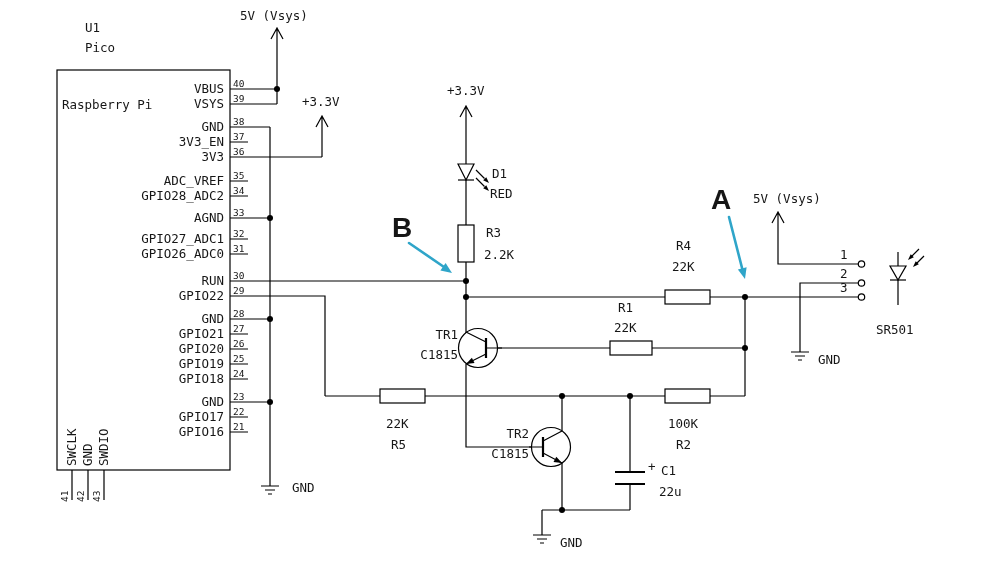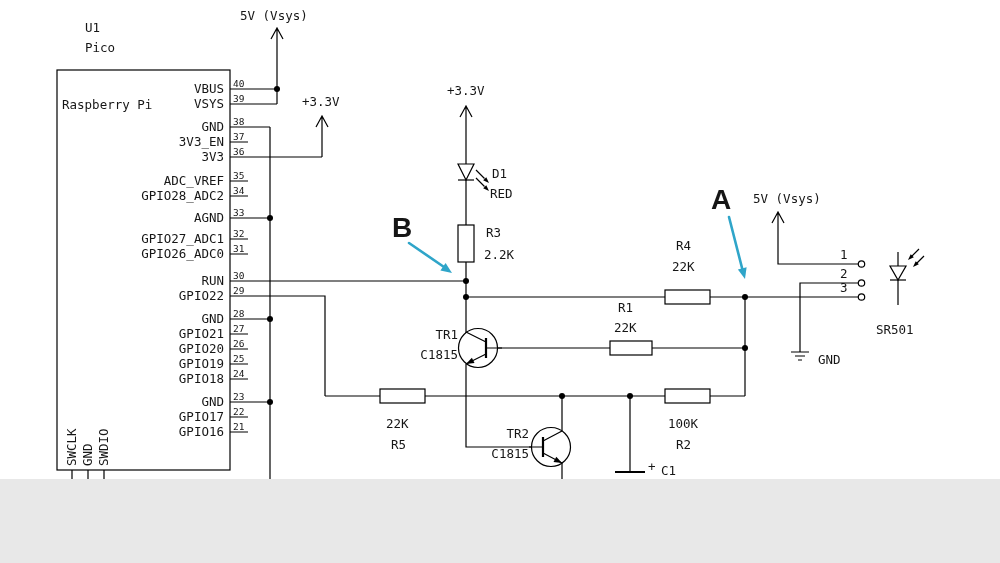--- a/index.html
+++ b/index.html
@@ -1,16 +1,16 @@
 <!DOCTYPE html>
 <html><head>
 <meta charset="utf-8">
 <style>
   html,body{margin:0;padding:0;background:#e8e8e8;}
-  .stage{width:1000px;height:479px;background:#ffffff;position:relative;overflow:hidden;}
+  .stage{width:1000px;height:563px;background:#ffffff;position:relative;overflow:hidden;}
   svg text{font-family:"DejaVu Sans Mono","Liberation Mono",monospace;font-size:12.5px;fill:#161616;}
   svg text.pn{font-size:9.5px;}
   svg text.ann{font-family:"Liberation Sans",sans-serif;font-weight:bold;font-size:28px;}
   .w path{stroke:#000;stroke-width:1.2;fill:none;}
   .thin{stroke:#000;stroke-width:1.2;fill:none;}
   .thick{stroke:#000;stroke-width:2.2;fill:none;}
   .plate{stroke:#000;stroke-width:1.8;fill:none;}
   .body{fill:#fff;stroke:#000;stroke-width:1.2;}
   .blank{fill:#fff;stroke:none;}
   .dot{fill:#000;stroke:none;}

